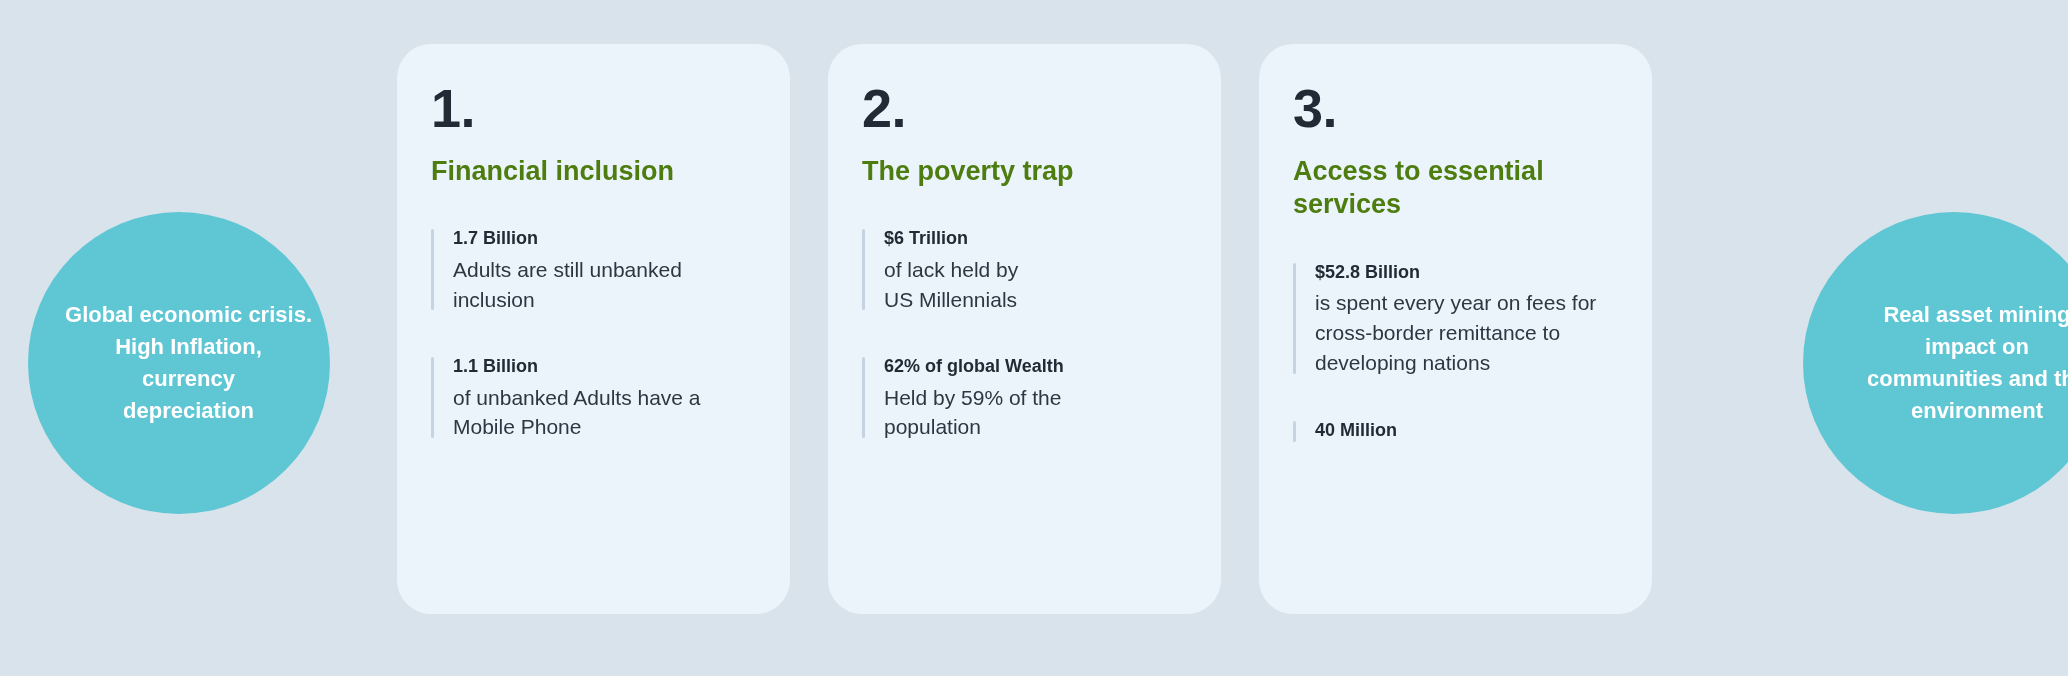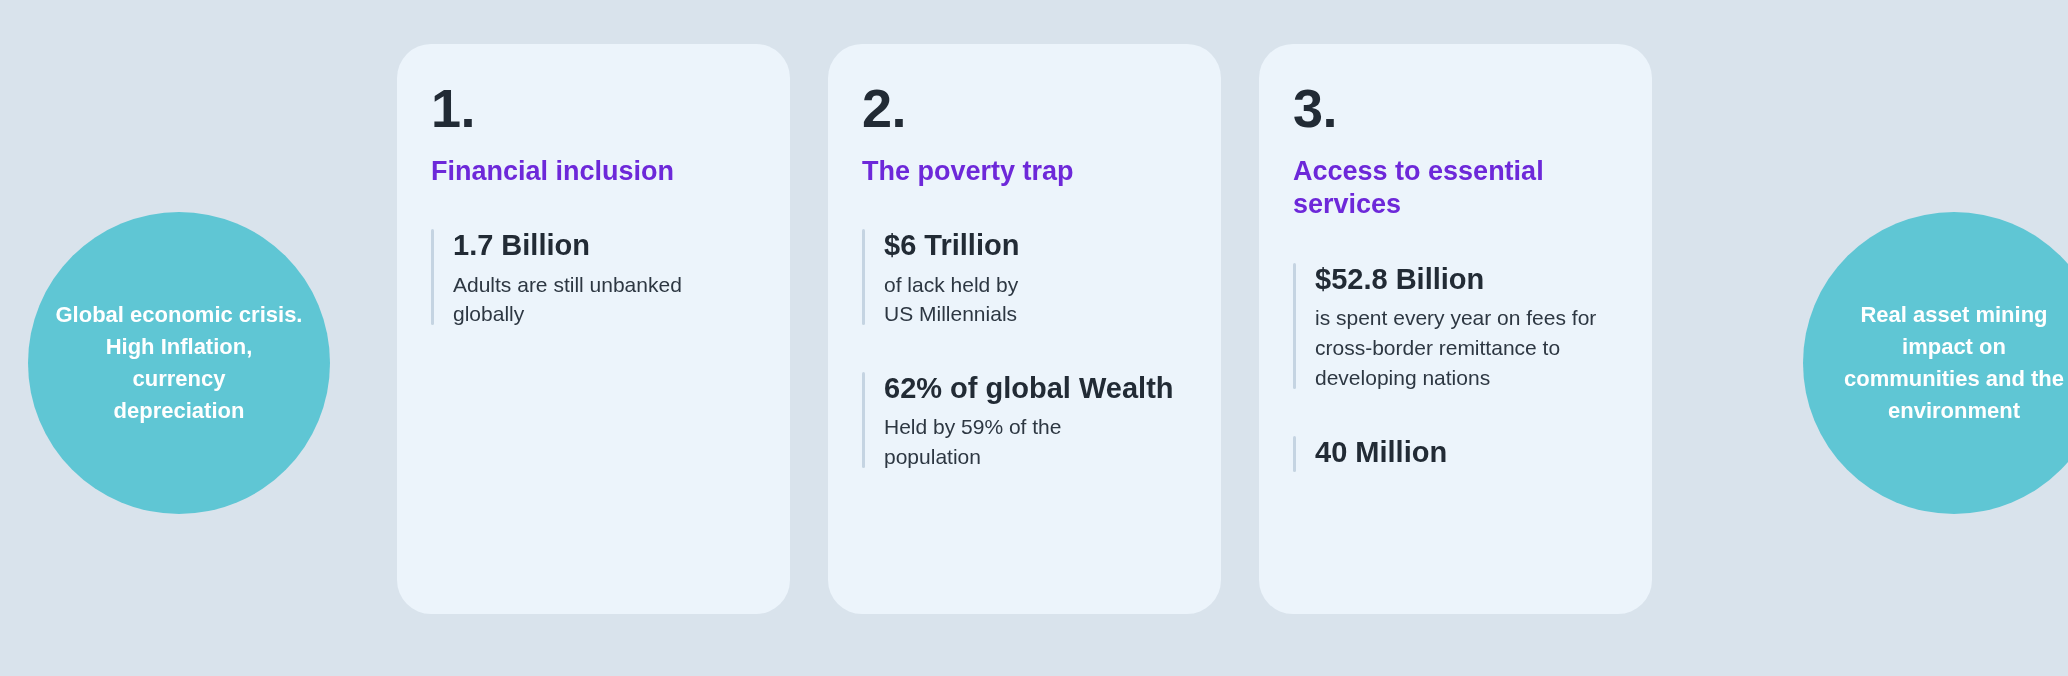--- a/index.html
+++ b/index.html
@@ -25,21 +25,21 @@
 
   
   .circle {
     width: 302px;
     height: 302px;
     border-radius: 50%;
     background: #5fc6d4;
     color: #ffffff;
     display: flex;
     align-items: center;
-    justify-content: center;
+    justify-content: flex-end;
     text-align: center;
     font-weight: bold;
     font-size: 22px;
     line-height: 1.45;
     flex: 0 0 auto;
     box-sizing: border-box;
     padding: 18px;
     white-space: pre-line;
   }
   .circle-left {
@@ -75,21 +75,21 @@
     font-size: 54px;
     font-weight: bold;
     color: #222b35;
     line-height: 1.05;
     margin: 0 0 18px 0;
     letter-spacing: -0.5px;
   }
   .card-title {
     font-size: 27px;
     font-weight: bold;
-    color: #6d28d9;
+    color: #4d7c0f;
     line-height: 1.25;
     margin: 0 0 38px 0;
   }
   .facts {
     display: flex;
     flex-direction: column;
     gap: 40px;
   }
   .fact {
     position: relative;
@@ -99,21 +99,21 @@
     content: "";
     position: absolute;
     left: 0;
     top: 3px;
     bottom: 4px;
     width: 3px;
     background: #c5d4e2;
     border-radius: 2px;
   }
   .fact-head {
-    font-size: 29px;
+    font-size: 18px;
     font-weight: bold;
     color: #222b35;
     line-height: 1.35;
     margin: 0 0 4px 0;
   }
   .fact-body {
     font-size: 21px;
     color: #2d3742;
     line-height: 1.42;
     margin: 0;
@@ -134,21 +134,26 @@
 
   <div class="cards">
 
     <div class="card">
       <div class="card-number">1.</div>
       <div class="card-title">Financial inclusion</div>
       <div class="facts">
         <div class="fact">
           <div class="fact-head">1.7 Billion</div>
           <div class="fact-body">Adults are still unbanked
-globally</div>
+inclusion</div>
+        </div>
+        <div class="fact">
+          <div class="fact-head">1.1 Billion</div>
+          <div class="fact-body">of unbanked Adults have a
+Mobile Phone</div>
         </div>
       </div>
     </div>
 
     <div class="card">
       <div class="card-number">2.</div>
       <div class="card-title">The poverty trap</div>
       <div class="facts">
         <div class="fact">
           <div class="fact-head">$6 Trillion</div>

